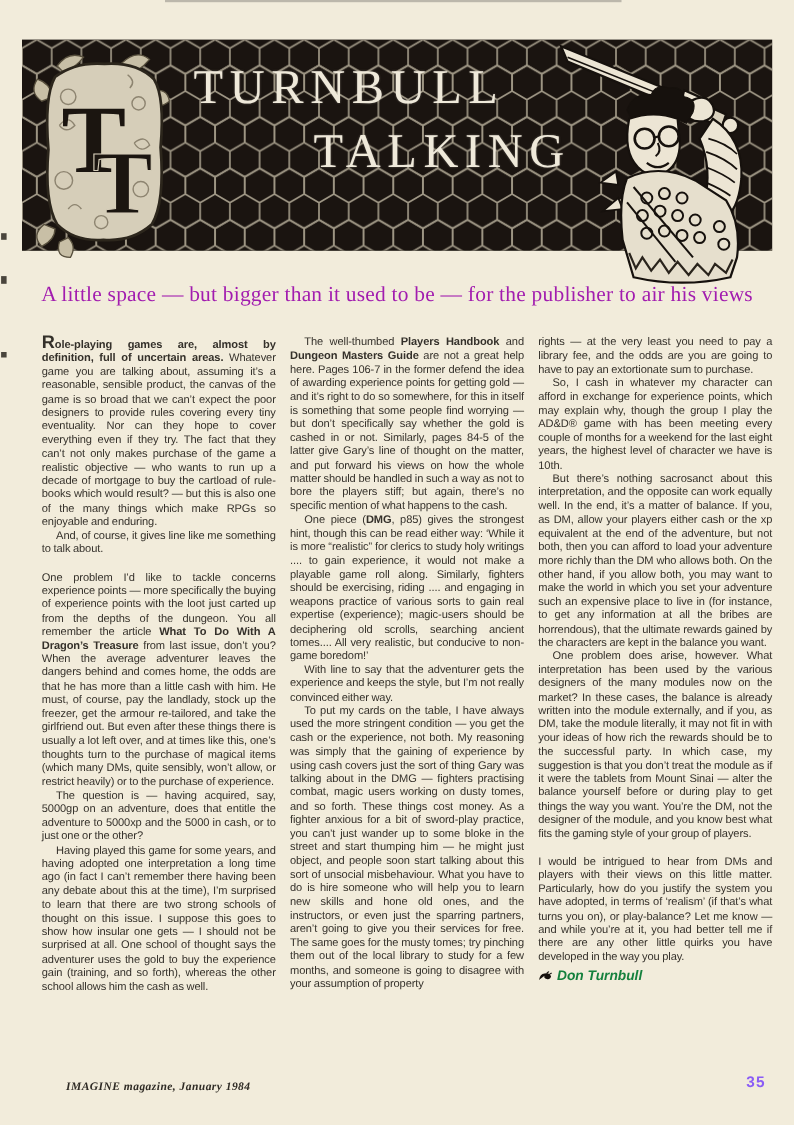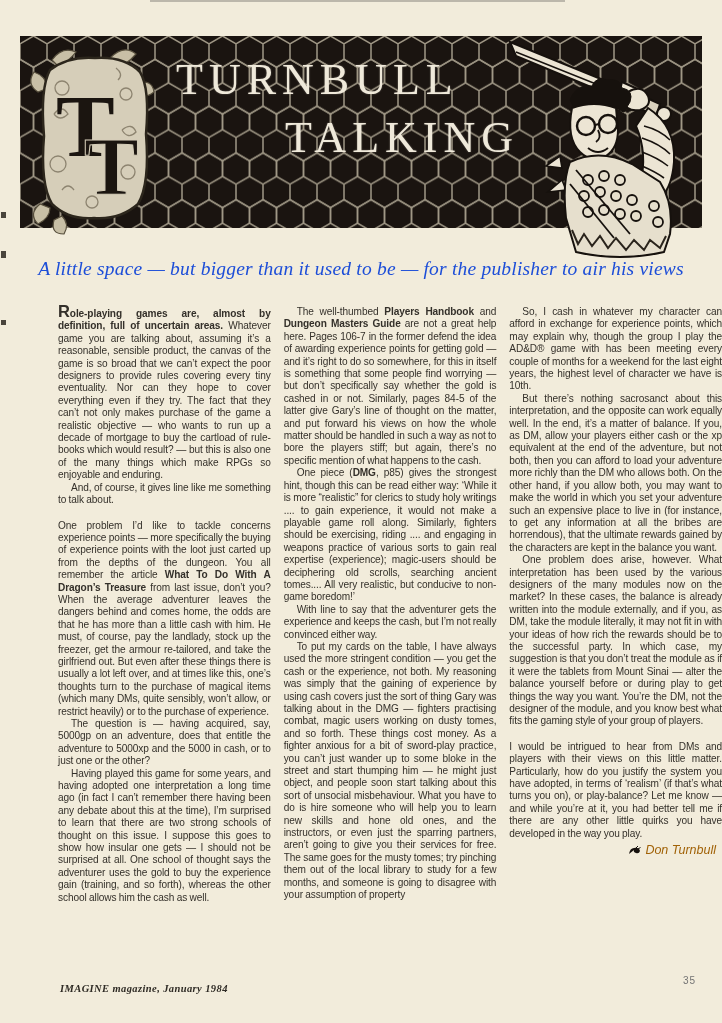--- a/index.html
+++ b/index.html
@@ -23,56 +23,56 @@
     text-shadow:0 0 2px rgba(240,235,220,.35); white-space:nowrap;
   }
   .title1{left:156px; top:22px;}
   .title2{left:265px; top:80px;}
   .logo-wrap{position:absolute; left:12px; top:8px; width:126px; height:192px;}
   .figure-wrap{position:absolute; right:-4px; top:-2px; width:170px; height:218px; overflow:visible;}
 
   
   .subtitle{
     position:absolute; left:0; top:258px; width:100%; text-align:center;
-    font-family:"Liberation Serif", serif; font-style:italic;
-    font-size:19.5px; color:#1d4ed8; letter-spacing:.2px;
+    font-family:"Liberation Serif", serif; 
+    font-size:19.5px; color:#a21caf; letter-spacing:.2px;
   }
 
   
   .columns{
     position:absolute; left:38px; top:306px; width:664px;
-    display:flex; gap:13px;margin-left:20px;
+    display:flex; gap:13px;
   }
   .col{flex:1; min-width:0;}
   .para{
     margin:0; text-align:justify;
     font-size:10.1px; line-height:12.4px;
     letter-spacing:-0.1px; word-spacing:-0.3px; color:#34302a;
   }
   .para .b{font-weight:bold;}
   .para .i{}
   .para .cap{font-weight:bold; font-size:16.5px; line-height:10px;}
   .indent{text-indent:13px;}
   .gap{margin-top:13px;}
   .signature{
-    margin-top:3px; text-align:right;
-    font-size:12.5px; font-weight:normal; font-style:italic; color:#a16207;
+    margin-top:3px; text-align:left;
+    font-size:12.5px; font-weight:bold; font-style:italic; color:#15803d;
     padding-right:6px;
   }
   .sig-icon{display:inline-block; vertical-align:-1px; margin-right:4px;}
 
   
   .footer-credit{
     position:absolute; left:60px; top:983px;
     font-family:"Liberation Serif", serif; font-style:italic; font-weight:bold;
     font-size:10.5px; letter-spacing:.4px; color:#2f2b25;
   }
   .page-number{
     position:absolute; right:26px; top:975px;
-    font-size:10px; font-weight:normal; color:#737373; letter-spacing:1px;
+    font-size:14px; font-weight:bold; color:#8b5cf6; letter-spacing:1px;
   }
 </style>
 </head>
 <body>
 
 <div class="page">
 
   <div class="scan-line"></div>
   <div class="edge-tick" style="top:212px;height:6px;"></div>
   <div class="edge-tick" style="top:251px;height:7px;"></div>
@@ -187,25 +187,26 @@
     <div class="col">
         <p class="para"><span class="b cap">R</span><span class="b">ole-playing games are, almost by definition, full of uncertain areas.</span><span> Whatever game you are talking about, assuming it’s a reasonable, sensible product, the canvas of the game is so broad that we can’t expect the poor designers to provide rules covering every tiny eventuality. Nor can they hope to cover everything even if they try. The fact that they can’t not only makes purchase of the game a realistic objective — who wants to run up a decade of mortgage to buy the cartload of rule-books which would result? — but this is also one of the many things which make RPGs so enjoyable and enduring.</span></p>
         <p class="para indent"><span>And, of course, it gives line like me something to talk about.</span></p>
         <p class="para gap"><span>One problem I’d like to tackle concerns experience points — more specifically the </span><span class="i">buying</span><span> of experience points with the loot just carted up from the depths of the dungeon. You all remember the article </span><span class="b">What To Do With A Dragon’s Treasure</span><span> from last issue, don’t you? When the average adventurer leaves the dangers behind and comes home, the odds are that he has more than a little cash with him. He must, of course, pay the landlady, stock up the freezer, get the armour re-tailored, and take the girlfriend out. But even after these things there is usually a lot left over, and at times like this, one’s thoughts turn to the purchase of magical items (which many DMs, quite sensibly, won’t allow, or restrict heavily) or to the purchase of experience.</span></p>
         <p class="para indent"><span>The question is — having acquired, say, 5000gp on an adventure, does that entitle the adventure to 5000xp </span><span class="i">and</span><span> the 5000 in cash, or to just one or the other?</span></p>
         <p class="para indent"><span>Having played this game for some years, and having adopted one interpretation a long time ago (in fact I can’t remember there having been any debate about this at the time), I’m surprised to learn that there are two strong schools of thought on this issue. I suppose this goes to show how insular one gets — I should not be surprised at all. One school of thought says the adventurer uses the gold to buy the experience gain (training, and so forth), whereas the other school allows him the cash as well.</span></p>
       </div>
     <div class="col">
         <p class="para indent"><span>The well-thumbed </span><span class="b">Players Handbook</span><span> and </span><span class="b">Dungeon Masters Guide</span><span> are not a great help here. Pages 106-7 in the former defend the idea of awarding experience points for getting gold — and it’s right to do so somewhere, for this in itself is something that some people find worrying — but don’t specifically say whether the gold is cashed in or not. Similarly, pages 84-5 of the latter give Gary’s line of thought on the matter, and put forward his views on how the whole matter should be handled in such a way as not to bore the players stiff; but again, there’s no specific mention of what happens to the cash.</span></p>
         <p class="para indent"><span>One piece (</span><span class="b">DMG</span><span>, p85) gives the strongest hint, though this can be read either way: ‘While it is more “realistic” for clerics to study holy writings .... to gain experience, it would not make a playable game roll along. Similarly, fighters should be exercising, riding .... and engaging in weapons practice of various sorts to gain real expertise (experience); magic-users should be deciphering old scrolls, searching ancient tomes.... All very realistic, but conducive to non-game boredom!’</span></p>
-        <p class="para indent"><span>With </span><span class="i">line</span><span> to say that the adventurer gets the experience and keeps the cash, but I’m not really convinced either way.</span></p>
+        <p class="para indent"><span>With </span><span class="i">line</span><span> to say that the adventurer gets the experience and keeps the style, but I’m not really convinced either way.</span></p>
         <p class="para indent"><span>To put my cards on the table, I have always used the more stringent condition — you get the cash </span><span class="i">or</span><span> the experience, not both. My reasoning was simply that the gaining of experience by using cash covers just the sort of thing Gary was talking about in the DMG — fighters practising combat, magic users working on dusty tomes, and so forth. These things cost money. As a fighter anxious for a bit of sword-play practice, you can’t just wander up to some bloke in the street and start thumping him — he might just object, and people soon start talking about this sort of unsocial misbehaviour. What you have to do is hire someone who will help you to learn new skills and hone old ones, and the instructors, or even just the sparring partners, aren’t going to give you their services for free. The same goes for the musty tomes; try pinching them out of the local library to study for a few months, and someone is going to disagree with your assumption of property</span></p>
       </div>
     <div class="col">
       <div>
+          <p class="para"><span>rights — at the very least you need to pay a library fee, and the odds are you are going to have to pay an extortionate sum to purchase.</span></p>
           <p class="para indent"><span>So, I cash in whatever my character can afford in exchange for experience points, which may explain why, though the group I play the AD&amp;D® game with has been meeting every couple of months for a weekend for the last eight years, the highest level of character we have is 10th.</span></p>
           <p class="para indent"><span>But there’s nothing sacrosanct about this interpretation, and the opposite can work equally well. In the end, it’s a matter of balance. If you, as DM, allow your players either cash or the xp equivalent at the end of the adventure, but not both, then you can afford to load your adventure more richly than the DM who allows both. On the other hand, if you allow both, you may want to make the world in which you set your adventure such an expensive place to live in (for instance, to get any information at all the bribes are horrendous), that the ultimate rewards gained by the characters are kept in the balance you want.</span></p>
           <p class="para indent"><span>One problem does arise, however. What interpretation has been used by the various designers of the many modules now on the market? In these cases, the balance is already written into the module externally, and if you, as DM, take the module literally, it may not fit in with your ideas of how rich the rewards should be to the successful party. In which case, my suggestion is that you don’t treat the module as if it were the tablets from Mount Sinai — alter the balance yourself before or during play to get things the way you want. </span><span class="i">You’re</span><span> the DM, not the designer of the module, and you know best what fits the gaming style of your group of players.</span></p>
           <p class="para gap"><span>I would be intrigued to hear from DMs and players with their views on this little matter. Particularly, how do you justify the system you have adopted, in terms of ‘realism’ (if that’s what turns you on), or play-balance? Let me know — and while you’re at it, you had better tell me if there are any other little quirks you have developed in the way you play.</span></p>
         </div>
       <div class="signature">
         <span class="sig-icon">
           <svg width="13" height="9" viewBox="0 0 13 9" xmlns="http://www.w3.org/2000/svg">
             <path d="M1 8 q1 -6 5 -6 q5 -1 6 3 q-1 3 -4 2 q-3 -1 -2 -3" fill="#16110d"></path>
             <line x1="8" y1="2" x2="10" y2="0" stroke="#16110d" stroke-width="1"></line>

